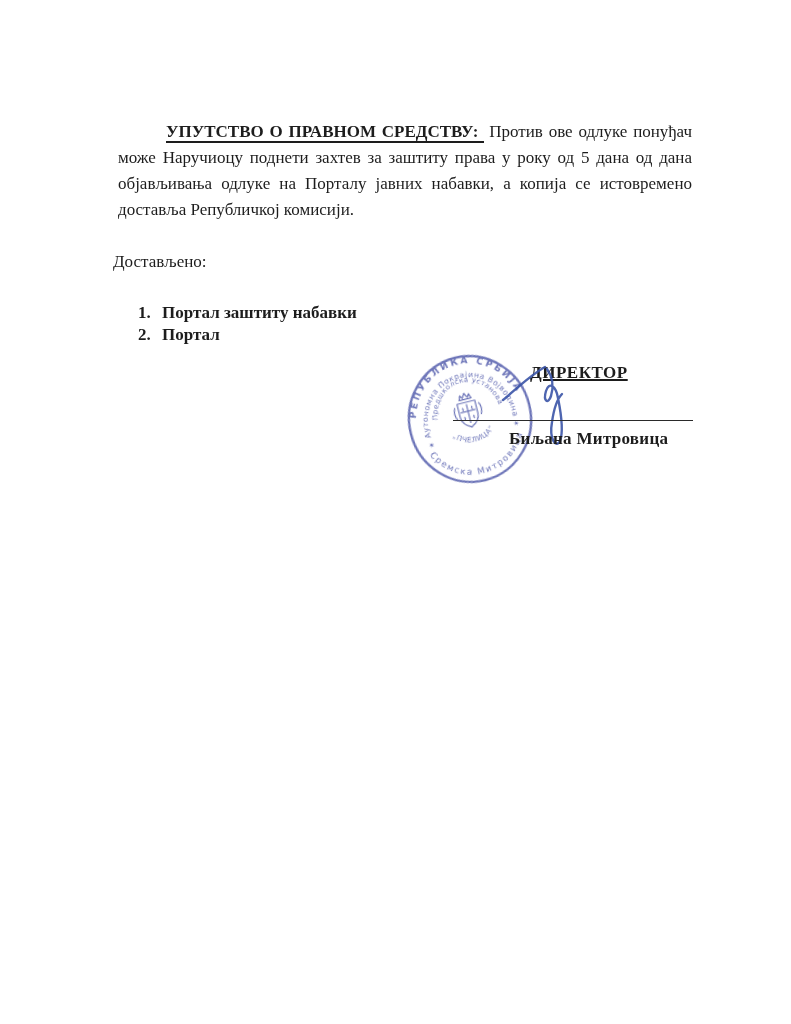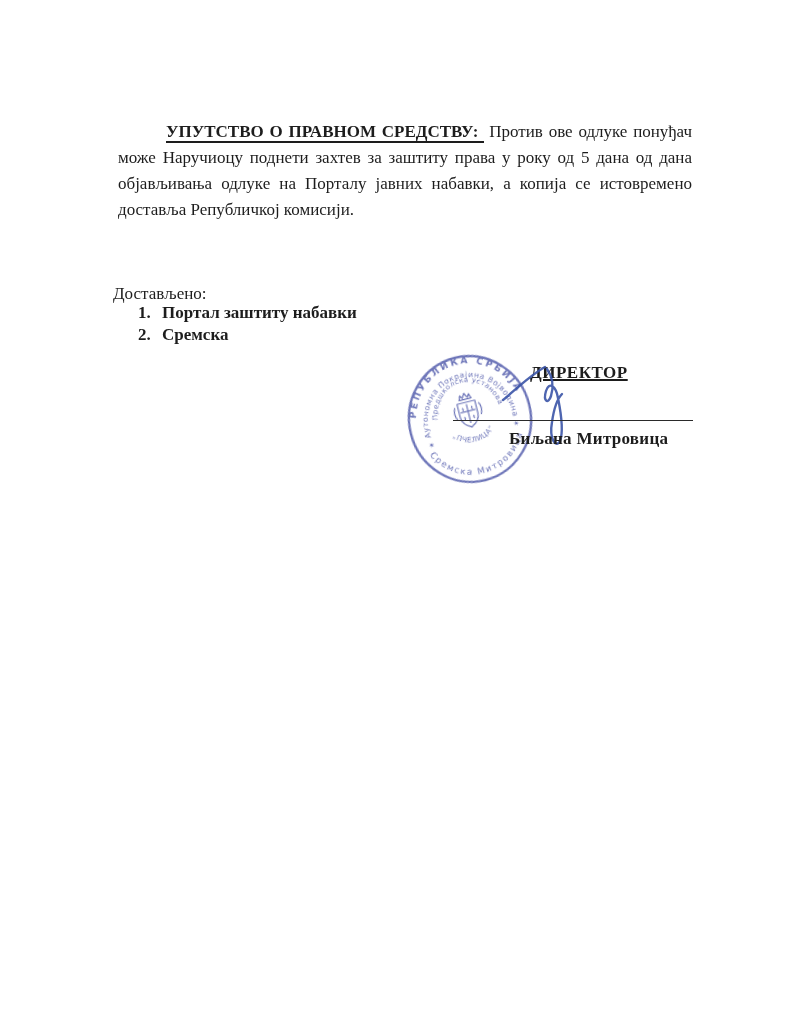--- a/index.html
+++ b/index.html
@@ -28,21 +28,21 @@
   .para-heading {
     font-weight: bold;
     border-bottom: 2px solid #1d1d1d;
     padding-right: 5px;
   }
 
   
   .delivered-label {
     position: absolute;
     left: 113px;
-    top: 284px;
+    top: 252px;
     font-size: 17px;
   }
   .delivered-list {
     position: absolute;
     left: 138px;
     top: 302px;
     font-size: 17px;
     font-weight: bold;
   }
   .delivered-item { display: flex; line-height: 21.5px; }
@@ -108,21 +108,21 @@
 
   <div class="delivered-label">Достављено:</div>
 
   <div class="delivered-list">
     <div class="delivered-item">
       <span class="num">1.</span>
       <span>Портал заштиту набавки</span>
     </div>
     <div class="delivered-item">
       <span class="num">2.</span>
-      <span>Сремска</span>
+      <span>Портал</span>
     </div>
   </div>
 
   <svg class="stamp-svg" viewBox="0 0 132 132">
     <defs>
       <path id="arcOuterTop" d="M 13 66 A 53 55 0 0 1 119 66" fill="none"></path>
       <path id="arcOuterBottom" d="M 13 66 A 53 55 0 0 0 119 66" fill="none"></path>
       <path id="arcMiddle" d="M 26 82 A 42 44 0 1 1 106 82" fill="none"></path>
       <path id="arcInnerTop" d="M 37 74 A 31 33 0 1 1 95 74" fill="none"></path>
       <path id="arcInnerBottom" d="M 38 66 A 29 31 0 0 0 94 66" fill="none"></path>

